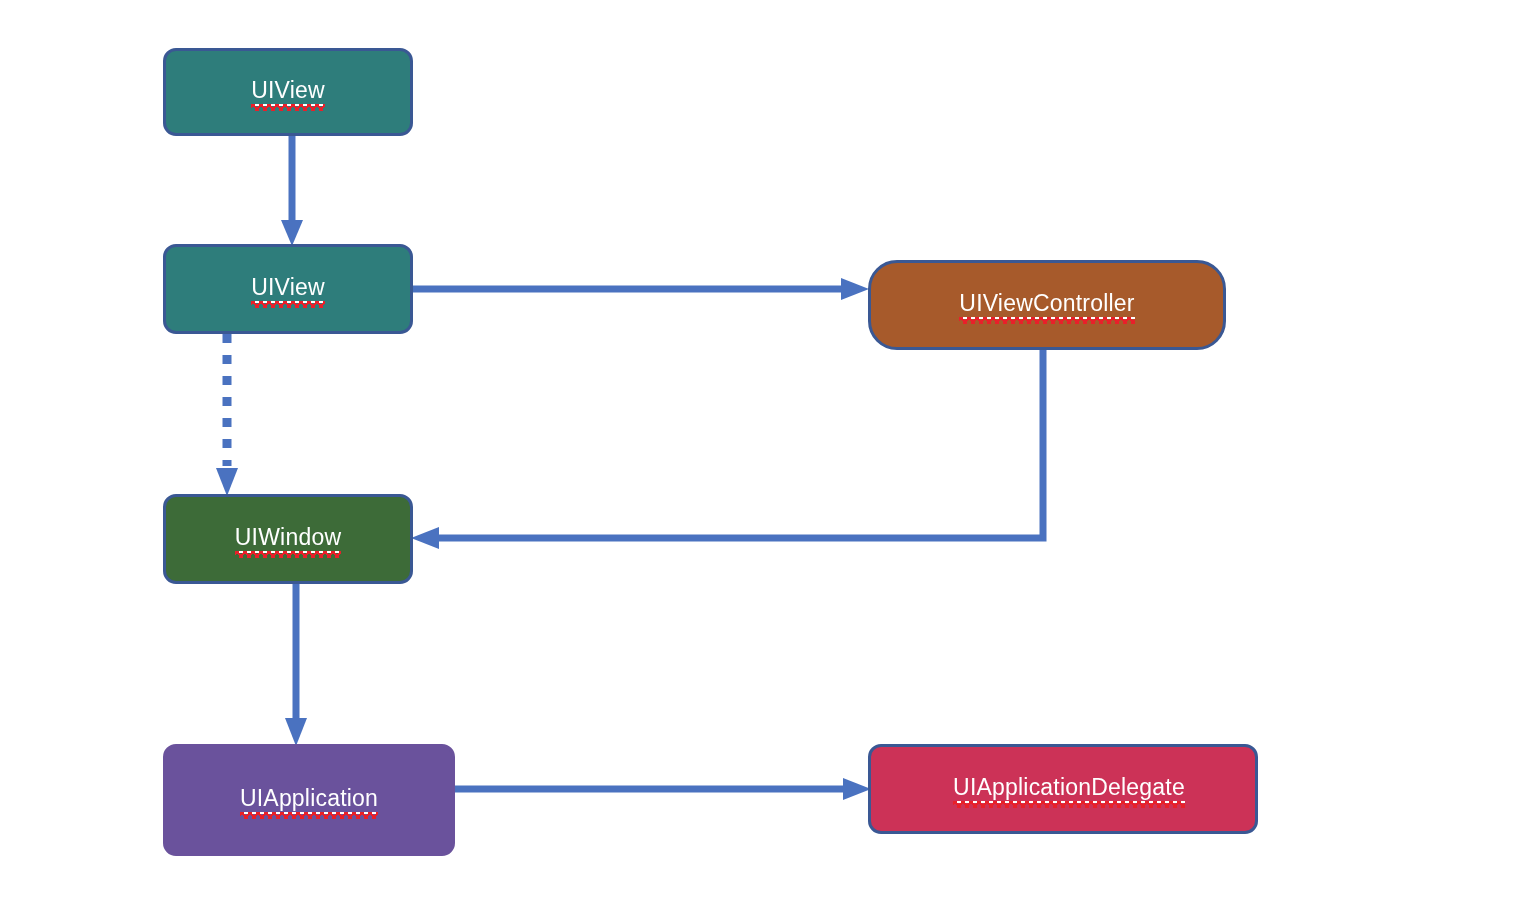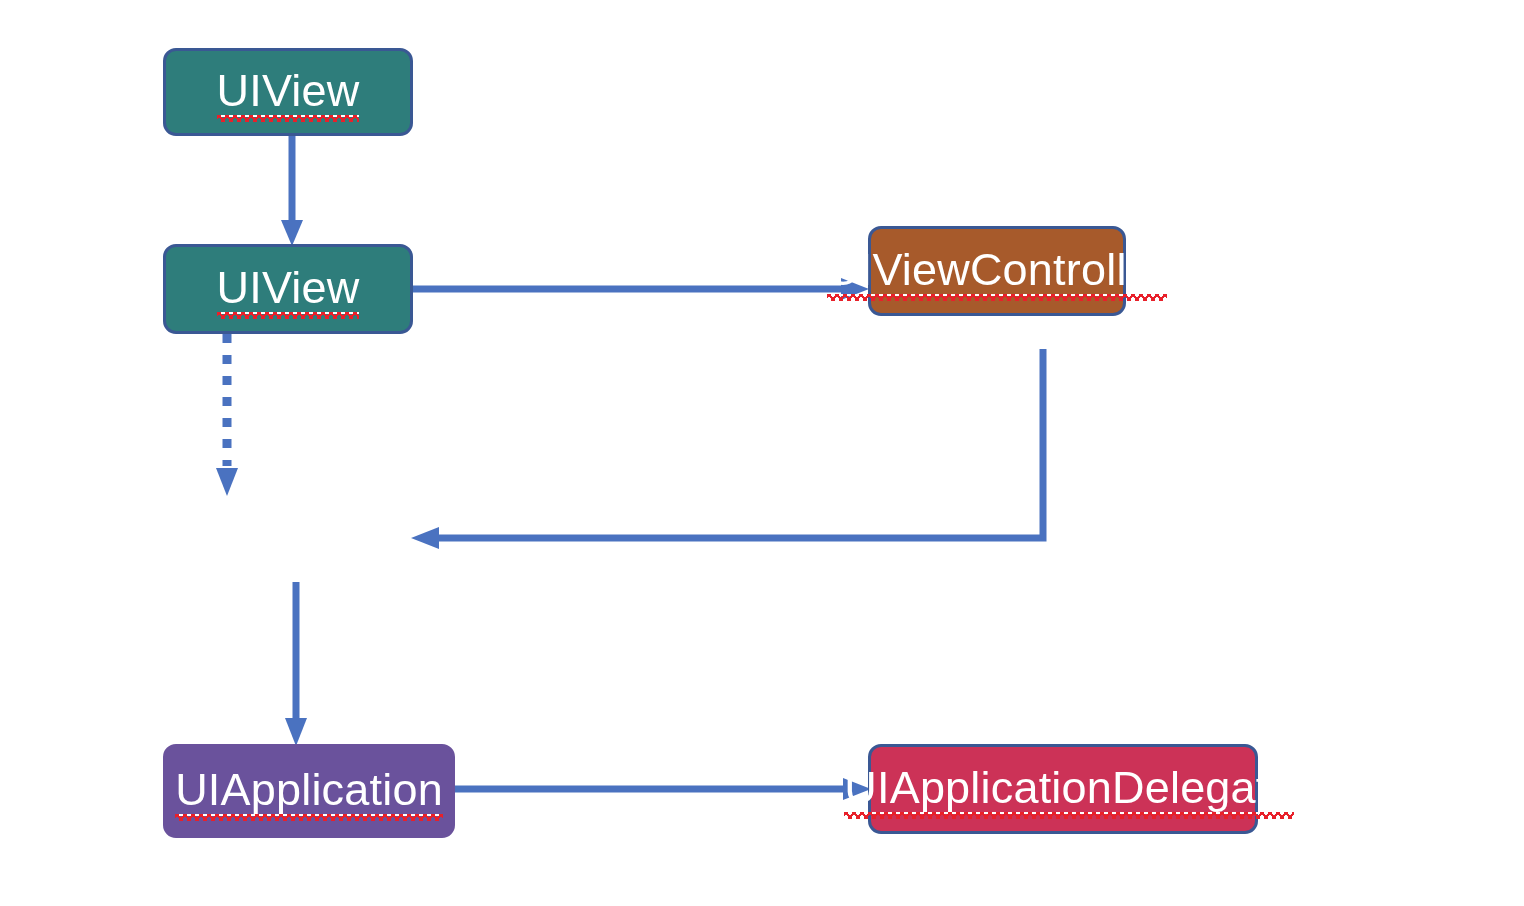--- a/index.html
+++ b/index.html
@@ -23,21 +23,21 @@
     position: absolute;
     box-sizing: border-box;
     border-radius: 13px;
     display: flex;
     align-items: center;
     justify-content: center;
     border: 3px solid #3a5894;
   }
   .node .label {
     color: #ffffff;
-    font-size: 45px;
+    font-size: 23px;
     line-height: 1;
     letter-spacing: 0.2px;
     white-space: nowrap;
     position: relative;
     padding-bottom: 2px;
     border-bottom: 2px solid #ffffff;
   }
   
   .node .label::after {
     content: "";
@@ -49,23 +49,23 @@
     background-image:
       linear-gradient(45deg, transparent 45%, #e8202a 45%, #e8202a 62%, transparent 62%),
       linear-gradient(-45deg, transparent 45%, #e8202a 45%, #e8202a 62%, transparent 62%);
     background-size: 8px 7px;
     background-repeat: repeat-x;
     background-position: 0 0, 4px 0;
   }
 
   .node-uiview-top        { left:163px; top:48px;  width:250px; height:88px;  background:#2e7d7b; }
   .node-uiview-mid        { left:163px; top:244px; width:250px; height:90px;  background:#2e7d7b; }
-  .node-uiviewcontroller  { left:868px; top:226px; width:258px; height:90px;  background:#a75a2b; }
+  .node-uiviewcontroller  { left:868px; top:260px; width:358px; height:90px;  background:#a75a2b;border-radius:29px; }
   .node-uiwindow          { left:163px; top:494px; width:250px; height:90px;  background:#3d6b38; }
-  .node-uiapplication     { left:163px; top:744px; width:292px; height:94px;  background:#6a529c; border-color:#6a529c; }
+  .node-uiapplication     { left:163px; top:744px; width:292px; height:112px;  background:#6a529c; border-color:#6a529c; }
   .node-uiappdelegate     { left:868px; top:744px; width:390px; height:90px;  background:#cc3257;padding-left:12px; }
 
   
   .conn {
     position: absolute;
   }
   .conn svg { display: block; overflow: visible; }
 </style>
 </head>
 <body>
@@ -119,20 +119,23 @@
   </div>
 
   <div class="node node-uiview-mid">
     <span class="label">UIView</span>
   </div>
 
   <div class="node node-uiviewcontroller">
     <span class="label">UIViewController</span>
   </div>
 
+  <div class="node node-uiwindow">
+    <span class="label">UIWindow</span>
+  </div>
 
   <div class="node node-uiapplication">
     <span class="label">UIApplication</span>
   </div>
 
   <div class="node node-uiappdelegate">
     <span class="label">UIApplicationDelegate</span>
   </div>
 
 </div>

